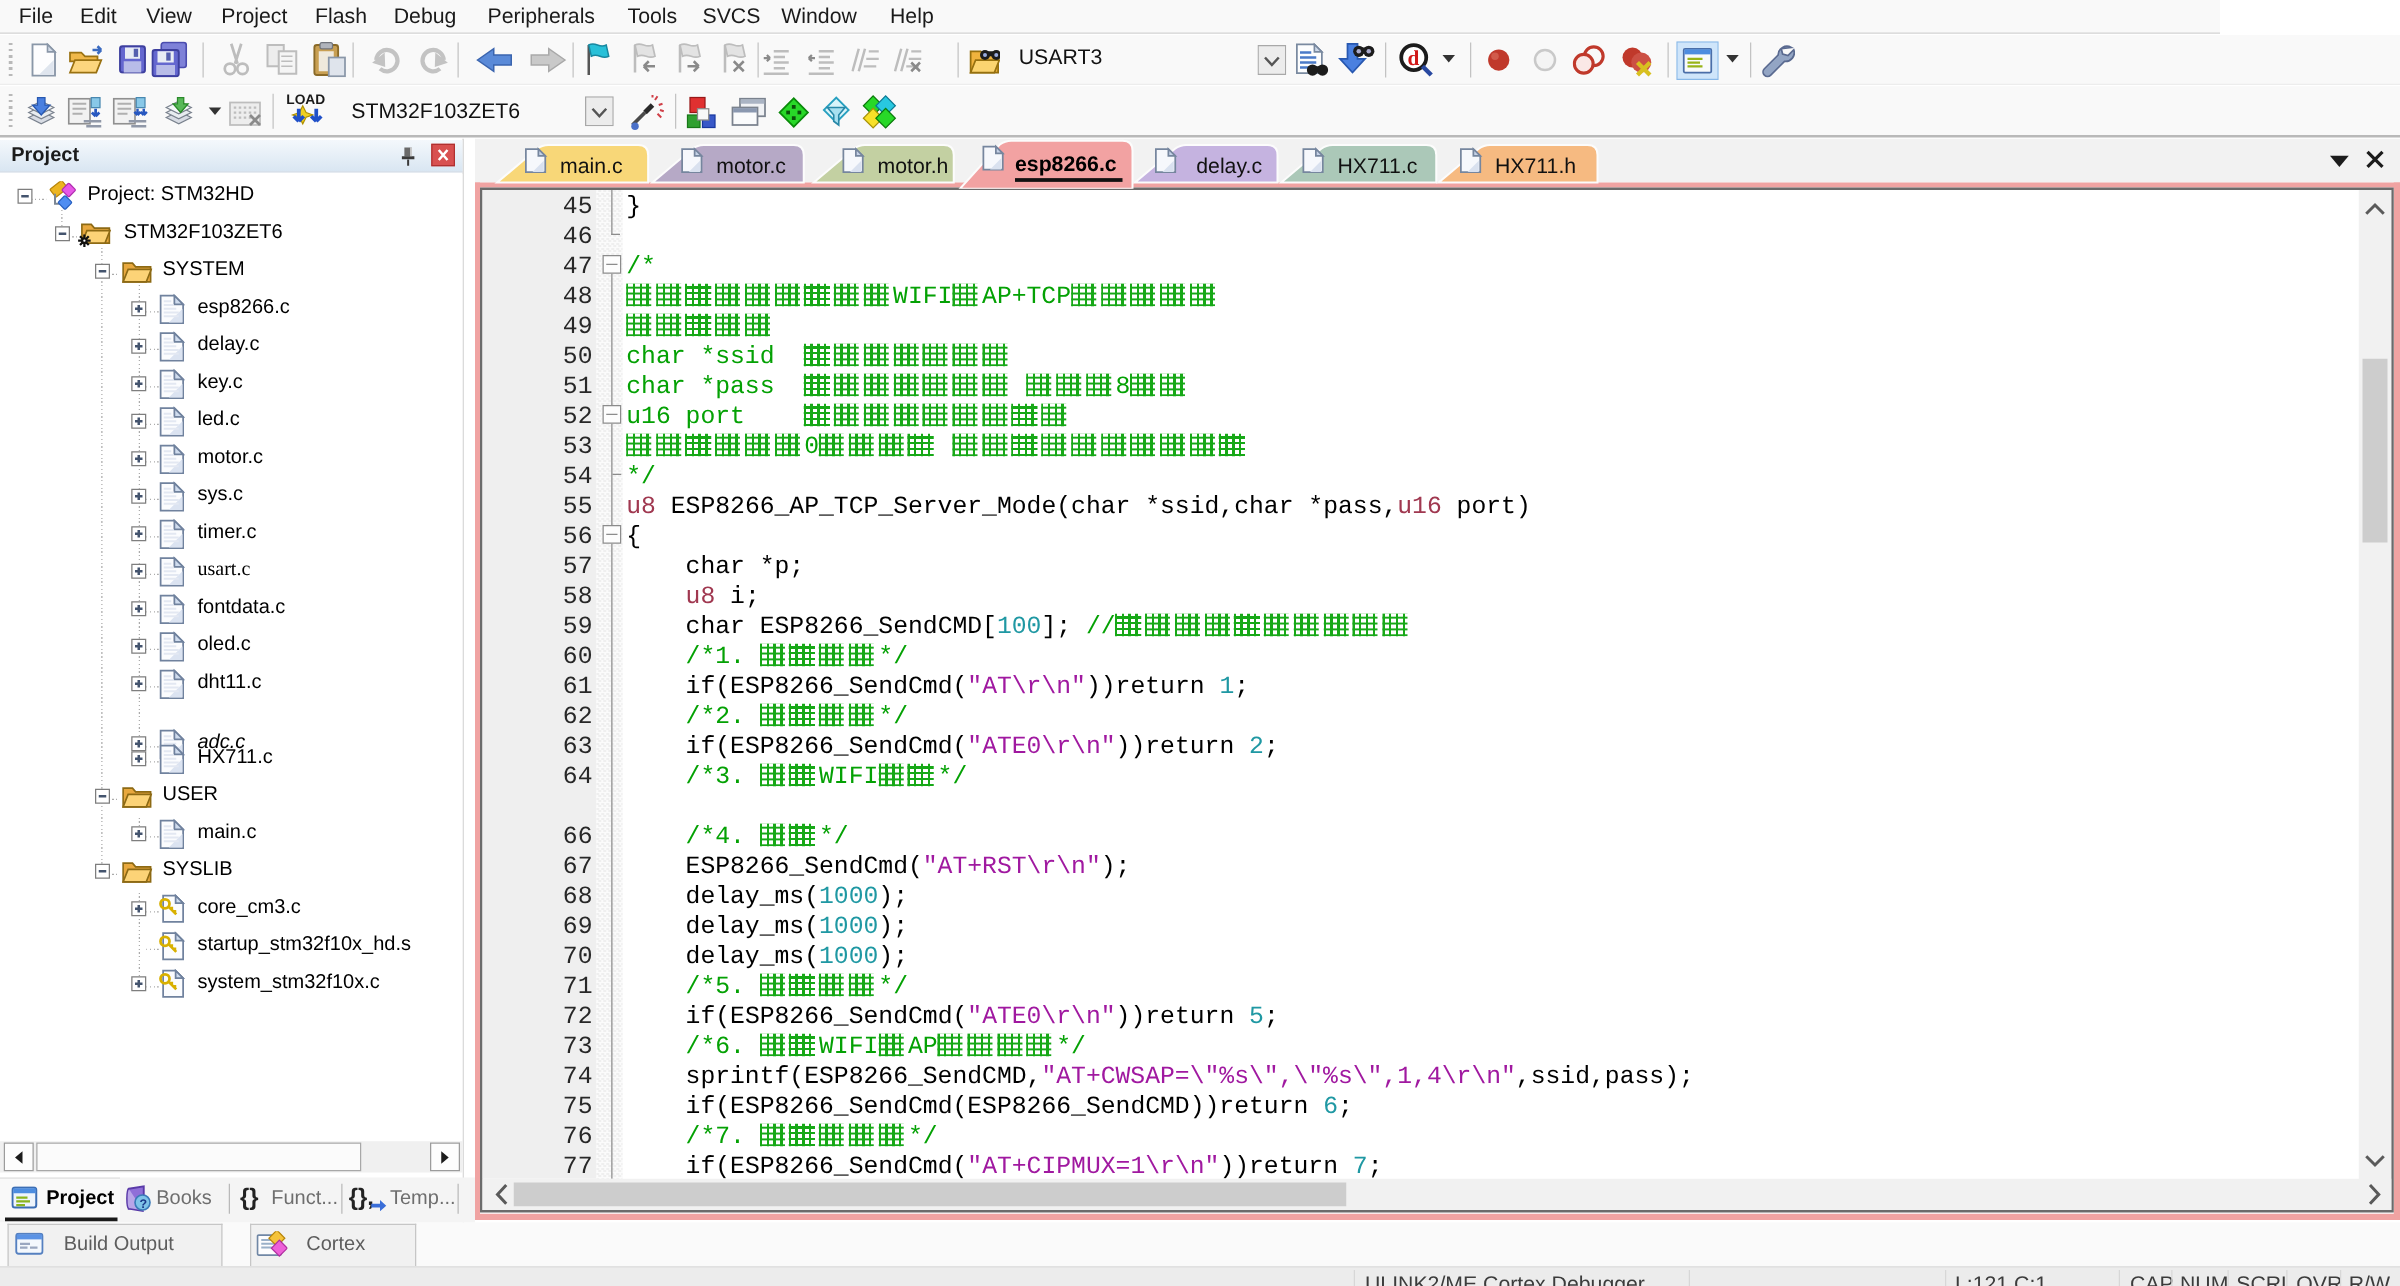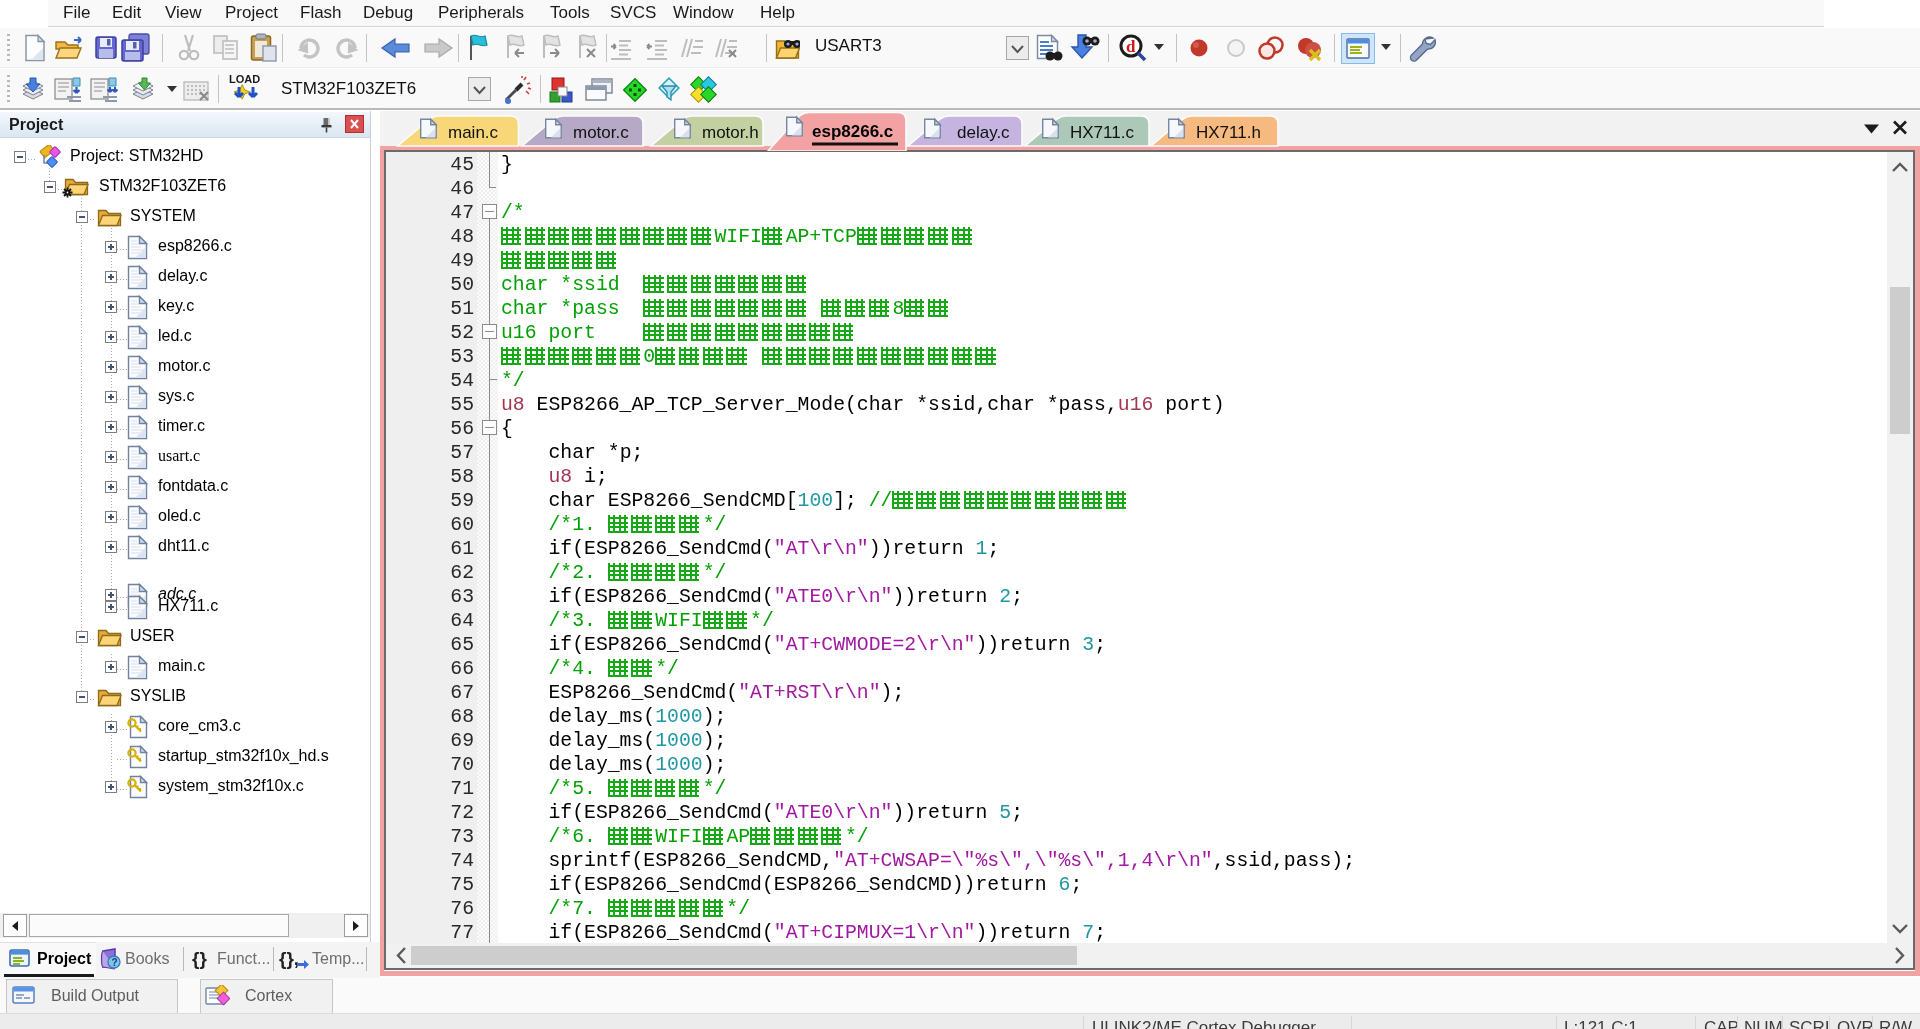--- a/index.html
+++ b/index.html
@@ -1,21 +1,21 @@
 <!DOCTYPE html>
 <html><head><meta charset="utf-8">
 <style>
 html,body{margin:0;padding:0;width:1920px;height:1029px;overflow:hidden;background:#fff;
  font-family:"Liberation Sans",sans-serif;}
 *{box-sizing:border-box;}
 .abs{position:absolute;}
 #root{position:absolute;left:0;top:0;width:1920px;height:1029px;}
 
 #menubar{left:0;top:0;width:1776px;height:27px;background:#f9f9f9;border-bottom:1px solid #d4d4d4;
- font-size:17px;color:#1a1a1a;margin-left:48px;}
+ font-size:17px;color:#1a1a1a;}
 #menubar span{position:absolute;top:3px;}
 
 #tb1{left:0;top:28px;width:1920px;height:40px;background:#f9f9f9;border-bottom:1px solid #ededed;}
 #tb2{left:0;top:69px;width:1920px;height:41px;background:#f9f9f9;border-bottom:2px solid #b9b9b9;}
 .grip{position:absolute;left:7px;top:6px;bottom:6px;width:3px;
  background:repeating-linear-gradient(0deg,#b9b9b9 0 2px,transparent 2px 5px);}
 .tsep{position:absolute;top:6px;width:1px;height:28px;background:#c3c3c3;}
 .ico{position:absolute;}
 
 #ppanel{left:0;top:111px;width:371px;height:867px;background:#fff;border-right:1px solid #cfcfcf;}
@@ -760,21 +760,20 @@
 <div class="cl" style="top:241px;"><span class="no">55</span><span class="tx"><span class="m">u8</span> ESP8266_AP_TCP_Server_Mode(<span class="k">char</span> *ssid,<span class="k">char</span> *pass,<span class="m">u16</span> port)</span></div>
 <div class="cl" style="top:265px;"><span class="no">56</span><span class="tx">{</span></div>
 <div class="cl" style="top:289px;"><span class="no">57</span><span class="tx">    <span class="k">char</span> *p;</span></div>
 <div class="cl" style="top:313px;"><span class="no">58</span><span class="tx">    <span class="m">u8</span> i;</span></div>
 <div class="cl" style="top:337px;"><span class="no">59</span><span class="tx">    <span class="k">char</span> ESP8266_SendCMD[<span class="d">100</span>]; <span class="c">//<b class="z"></b><b class="z"></b><b class="z"></b><b class="z"></b><b class="z"></b><b class="z"></b><b class="z"></b><b class="z"></b><b class="z"></b><b class="z"></b></span></span></div>
 <div class="cl" style="top:361px;"><span class="no">60</span><span class="tx">    <span class="c">/*1. <b class="z"></b><b class="z"></b><b class="z"></b><b class="z"></b>*/</span></span></div>
 <div class="cl" style="top:385px;"><span class="no">61</span><span class="tx">    <span class="k">if</span>(ESP8266_SendCmd(<span class="s">"AT\r\n"</span>))<span class="k">return</span> <span class="d">1</span>;</span></div>
 <div class="cl" style="top:409px;"><span class="no">62</span><span class="tx">    <span class="c">/*2. <b class="z"></b><b class="z"></b><b class="z"></b><b class="z"></b>*/</span></span></div>
 <div class="cl" style="top:433px;"><span class="no">63</span><span class="tx">    <span class="k">if</span>(ESP8266_SendCmd(<span class="s">"ATE0\r\n"</span>))<span class="k">return</span> <span class="d">2</span>;</span></div>
 <div class="cl" style="top:457px;"><span class="no">64</span><span class="tx">    <span class="c">/*3. <b class="z"></b><b class="z"></b>WIFI<b class="z"></b><b class="z"></b>*/</span></span></div>
-<div class="cl" style="top:481px;"><span class="no">65</span><span class="tx">    <span class="k">if</span>(ESP8266_SendCmd(<span class="s">"AT+CWMODE=2\r\n"</span>))<span class="k">return</span> <span class="d">3</span>;</span></div>
 <div class="cl" style="top:505px;"><span class="no">66</span><span class="tx">    <span class="c">/*4. <b class="z"></b><b class="z"></b>*/</span></span></div>
 <div class="cl" style="top:529px;"><span class="no">67</span><span class="tx">    ESP8266_SendCmd(<span class="s">"AT+RST\r\n"</span>);</span></div>
 <div class="cl" style="top:553px;"><span class="no">68</span><span class="tx">    delay_ms(<span class="d">1000</span>);</span></div>
 <div class="cl" style="top:577px;"><span class="no">69</span><span class="tx">    delay_ms(<span class="d">1000</span>);</span></div>
 <div class="cl" style="top:601px;"><span class="no">70</span><span class="tx">    delay_ms(<span class="d">1000</span>);</span></div>
 <div class="cl" style="top:625px;"><span class="no">71</span><span class="tx">    <span class="c">/*5. <b class="z"></b><b class="z"></b><b class="z"></b><b class="z"></b>*/</span></span></div>
 <div class="cl" style="top:649px;"><span class="no">72</span><span class="tx">    <span class="k">if</span>(ESP8266_SendCmd(<span class="s">"ATE0\r\n"</span>))<span class="k">return</span> <span class="d">5</span>;</span></div>
 <div class="cl" style="top:673px;"><span class="no">73</span><span class="tx">    <span class="c">/*6. <b class="z"></b><b class="z"></b>WIFI<b class="z"></b>AP<b class="z"></b><b class="z"></b><b class="z"></b><b class="z"></b>*/</span></span></div>
 <div class="cl" style="top:697px;"><span class="no">74</span><span class="tx">    sprintf(ESP8266_SendCMD,<span class="s">"AT+CWSAP=\"%s\",\"%s\",1,4\r\n"</span>,ssid,pass);</span></div>
 <div class="cl" style="top:721px;"><span class="no">75</span><span class="tx">    <span class="k">if</span>(ESP8266_SendCmd(ESP8266_SendCMD))<span class="k">return</span> <span class="d">6</span>;</span></div>

